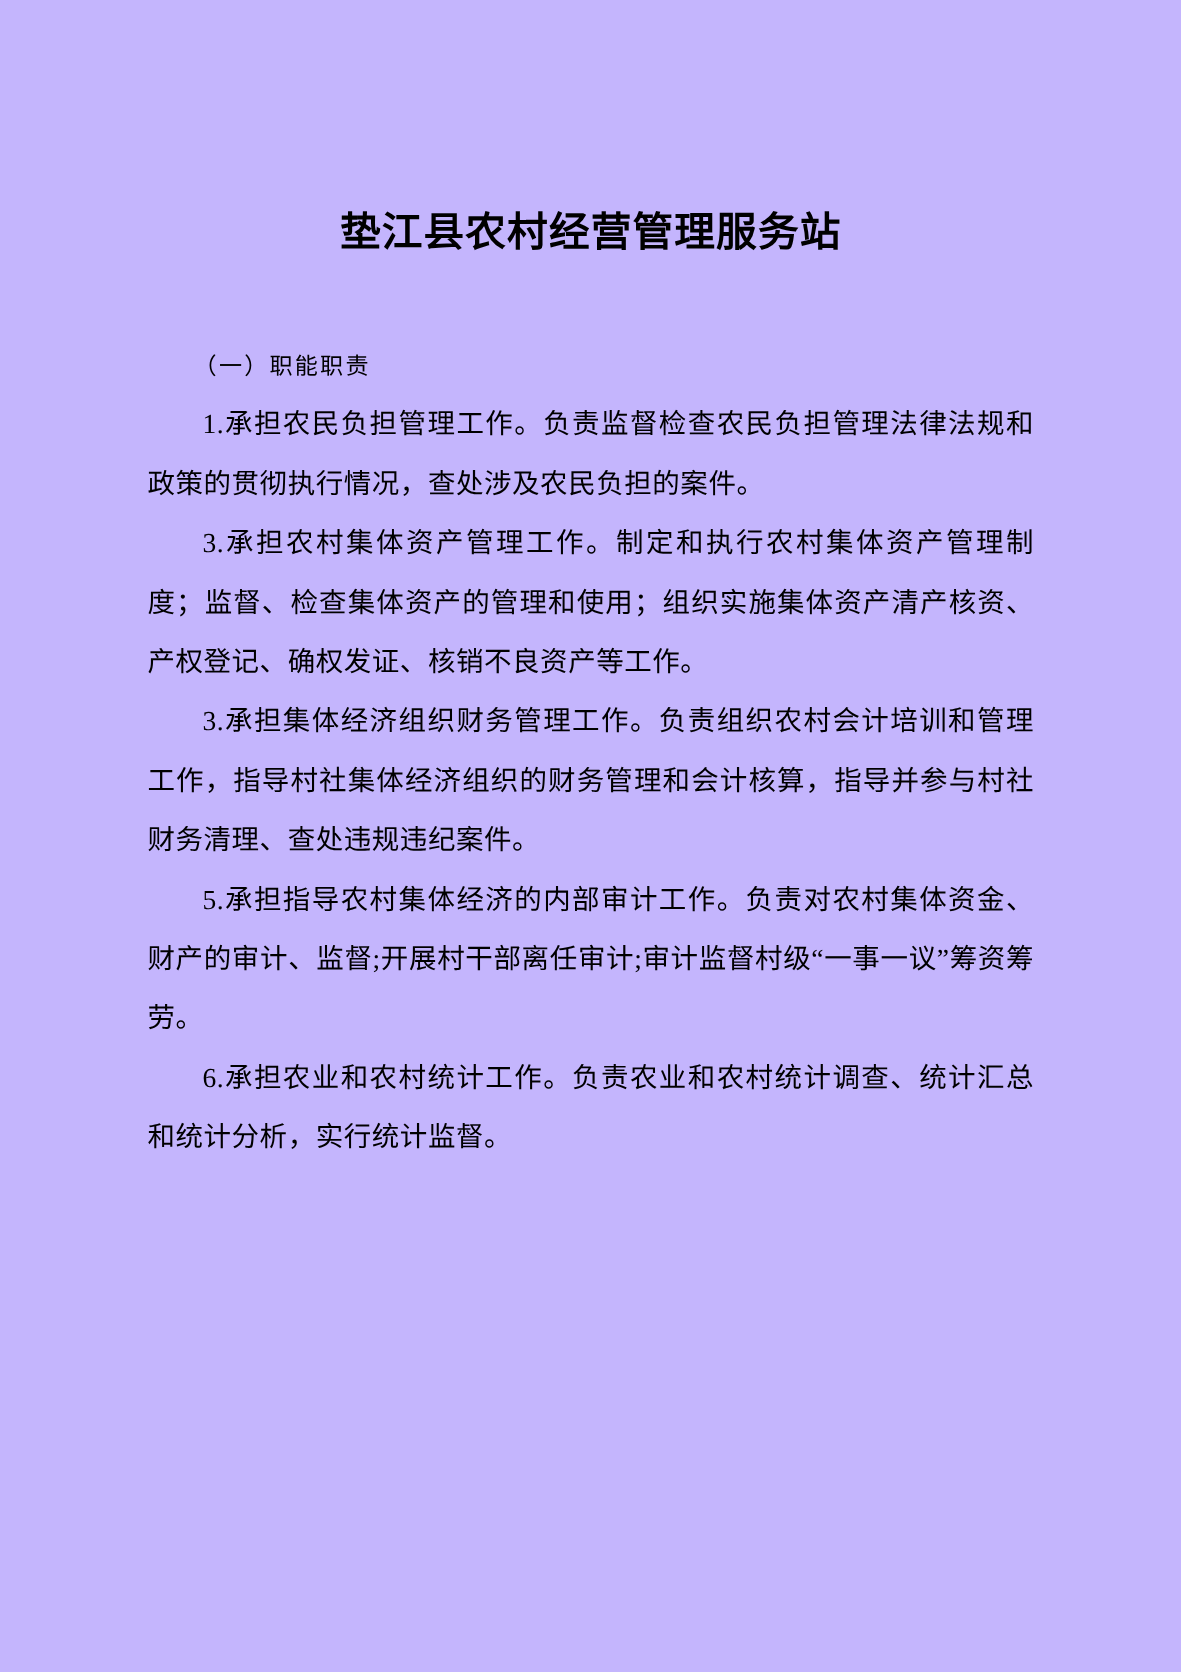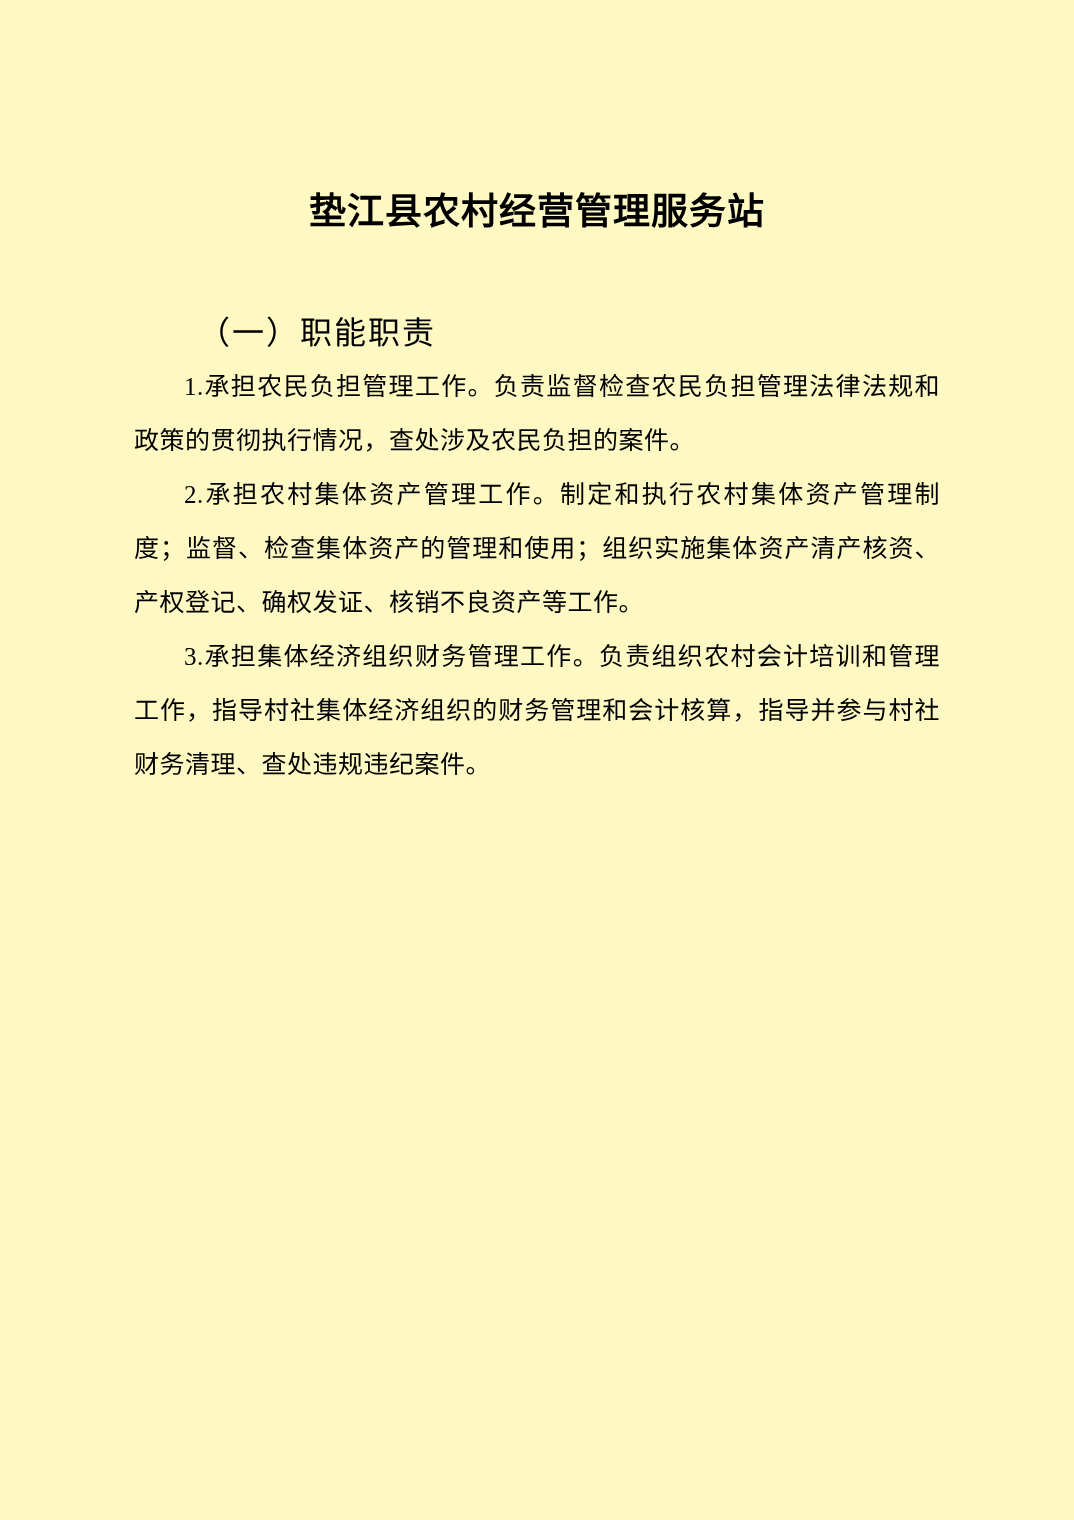--- a/index.html
+++ b/index.html
@@ -5,21 +5,21 @@
   html, body {
     margin: 0;
     padding: 0;
     background: #ffffff;
   }
   .page {
     position: relative;
     width: 1074px;
     height: 1520px;
     margin: 0 auto;
-    background: #fef9c3;
+    background: #c4b5fd;
     box-sizing: border-box;
     padding: 182px 134px 0 134px;
     color: #000000;
     font-family: "Liberation Serif", "DejaVu Serif", serif;
     overflow: hidden;
   }
   .doc-title {
     margin: 0 0 64px 0;
     text-align: center;
     font-family: "Liberation Sans", "DejaVu Sans", sans-serif;
@@ -36,21 +36,21 @@
     font-family: "Liberation Sans", "DejaVu Sans", sans-serif;
     font-weight: bold;
     font-size: 27px;
     line-height: 54px;
     text-indent: 2em;
     letter-spacing: 1px;
   }
   .subsection-heading {
     margin: 0;
     font-weight: normal;
-    font-size: 32px;
+    font-size: 21px;
     line-height: 54px;
     text-indent: 2em;
     letter-spacing: 2px;
   }
   .body-paragraph {
     margin: 0;
     font-size: 25px;
     line-height: 54px;
     text-indent: 2em;
     text-align: justify;
@@ -64,20 +64,22 @@
 
   <h1 class="doc-title">
     <span class="title-line">垫江县农村经营管理服务站</span>
   </h1>
 
 
   <h3 class="subsection-heading">（一）职能职责</h3>
 
   <p class="body-paragraph">1.承担农民负担管理工作。负责监督检查农民负担管理法律法规和政策的贯彻执行情况，查处涉及农民负担的案件。</p>
 
-  <p class="body-paragraph">2.承担农村集体资产管理工作。制定和执行农村集体资产管理制度；监督、检查集体资产的管理和使用；组织实施集体资产清产核资、产权登记、确权发证、核销不良资产等工作。</p>
+  <p class="body-paragraph">3.承担农村集体资产管理工作。制定和执行农村集体资产管理制度；监督、检查集体资产的管理和使用；组织实施集体资产清产核资、产权登记、确权发证、核销不良资产等工作。</p>
 
   <p class="body-paragraph">3.承担集体经济组织财务管理工作。负责组织农村会计培训和管理工作，指导村社集体经济组织的财务管理和会计核算，指导并参与村社财务清理、查处违规违纪案件。</p>
 
 
+  <p class="body-paragraph">5.承担指导农村集体经济的内部审计工作。负责对农村集体资金、财产的审计、监督;开展村干部离任审计;审计监督村级“一事一议”筹资筹劳。</p>
 
+  <p class="body-paragraph">6.承担农业和农村统计工作。负责农业和农村统计调查、统计汇总和统计分析，实行统计监督。</p>
 
 </div>
 
 </body></html>

